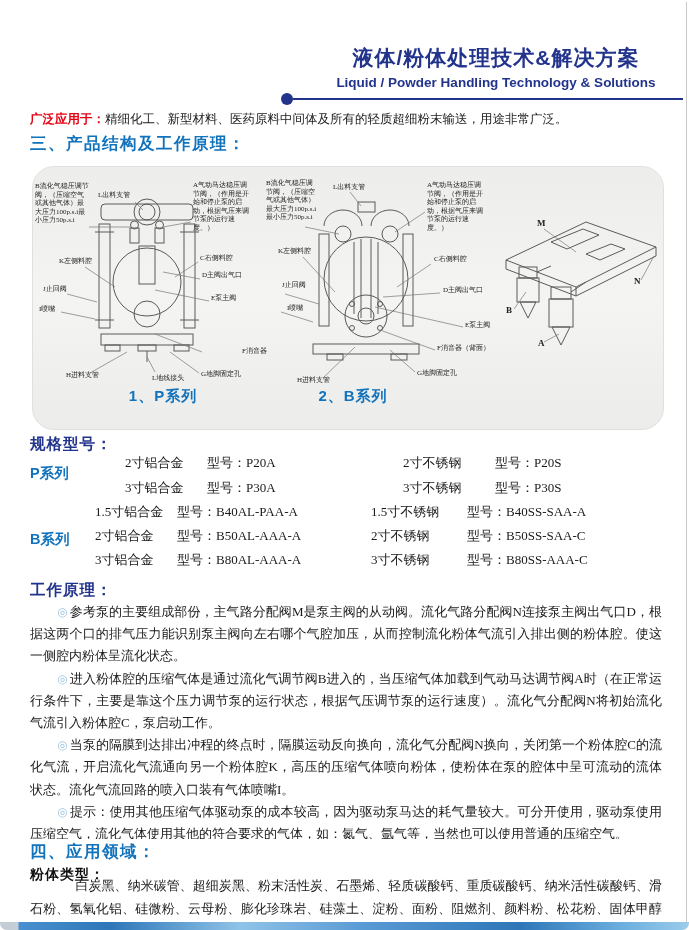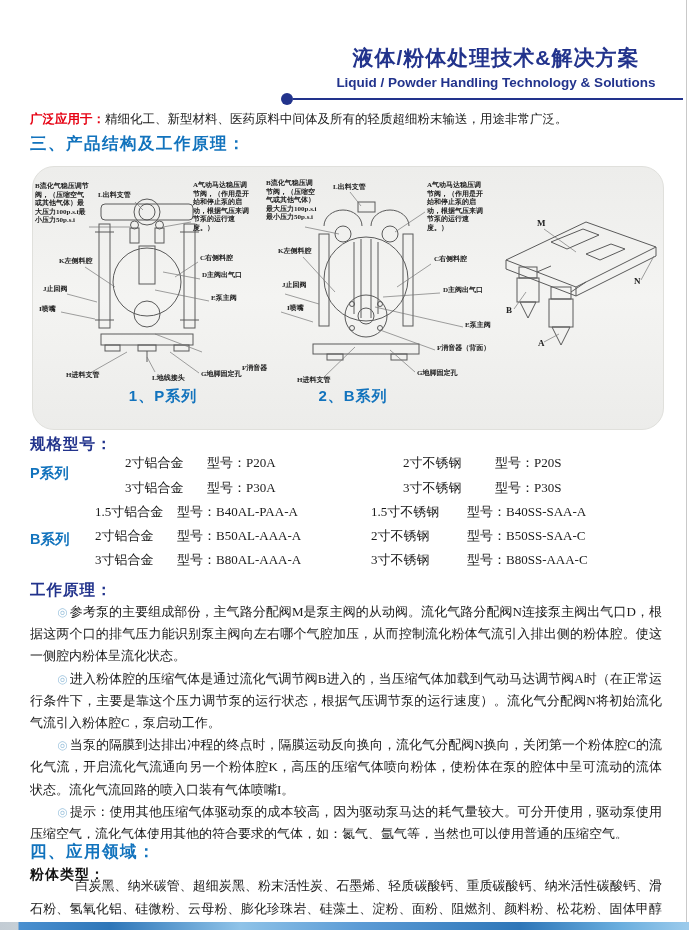--- a/index.html
+++ b/index.html
@@ -1,17 +1,17 @@
 <!DOCTYPE html>
 <html><head>
 <meta charset="utf-8">
 <style>
   html,body{margin:0;padding:0;background:#ffffff;}
   #page{position:relative;width:689px;height:930px;background:#ffffff;overflow:hidden;
-        font-family:"Liberation Serif", serif;color:#1a1a1a;}
+        font-family:"Liberation Serif", serif;color:#1a1a1a;border-radius:7px;}
   .abs{position:absolute;}
   .navy{color:#22338c;}
   .blue{color:#1273bd;}
   .sans{font-family:"Liberation Sans", sans-serif;}
 
   
   .title{font-size:21px;font-weight:bold;letter-spacing:1px;text-align:center;}
   .subtitle{font-size:13.5px;font-weight:bold;text-align:center;margin-top:3px;}
   .hline{background:#22338c;height:2px;}
   .hdot{width:12px;height:12px;border-radius:50%;background:#22338c;}
@@ -19,21 +19,21 @@
   .intro{font-size:12.5px;white-space:nowrap;}
   .intro .red{color:#e60012;font-weight:bold;font-family:"Liberation Sans",sans-serif;}
   .h-big{font-size:16.5px;font-weight:bold;letter-spacing:1.5px;font-family:"Liberation Sans",sans-serif;}
   .h-mid{font-size:15.5px;font-weight:bold;letter-spacing:1px;font-family:"Liberation Sans",sans-serif;}
 
   
   .panel{left:32px;top:166px;width:630px;height:262px;border-radius:22px;
          background:linear-gradient(180deg,#ededeb 0%,#f4f4f2 50%,#ececea 100%);
          border:1px solid #e0e0dc;}
   .fig{position:absolute;top:5px;height:225px;}
-  .flabel{position:absolute;font-size:7px;line-height:8.5px;font-weight:bold;color:#222;
+  .flabel{position:absolute;font-size:7px;line-height:8.5px;font-weight:normal;color:#222;
           font-family:"Liberation Serif",serif;}
   .nowrap{white-space:nowrap;}
   .fig svg.draw, .fig svg.leaders{position:absolute;}
   .fig svg *{stroke:#5a5a5a;fill:none;stroke-width:1;}
   .fig svg.leaders *{stroke:#777;stroke-width:0.7;}
   .caption{position:absolute;top:220px;text-align:center;font-size:15px;font-weight:bold;
            font-family:"Liberation Sans",sans-serif;color:#1273bd;letter-spacing:1px;}
   .letter{position:absolute;font-size:9px;font-weight:bold;color:#222;font-family:"Liberation Serif",serif;}
 
   
@@ -119,21 +119,21 @@
       </svg>
       <div class="flabel" style="left:0;top:10px;width:54px;">B流化气稳压调节阀，（压缩空气或其他气体）最大压力100p.s.i最小压力50p.s.i</div>
       <div class="flabel nowrap" style="left:63px;top:19px;">L出料支管</div>
       <div class="flabel" style="left:158px;top:9px;width:58px;">A气动马达稳压调节阀，（作用是开始和停止泵的启动，根据气压来调节泵的运行速度。）</div>
       <div class="flabel nowrap" style="left:24px;top:85px;">K左侧料腔</div>
       <div class="flabel nowrap" style="left:165px;top:82px;">C右侧料腔</div>
       <div class="flabel nowrap" style="left:8px;top:113px;">J止回阀</div>
       <div class="flabel nowrap" style="left:167px;top:99px;">D主阀出气口</div>
       <div class="flabel nowrap" style="left:4px;top:133px;">I喷嘴</div>
       <div class="flabel nowrap" style="left:176px;top:122px;">E泵主阀</div>
-      <div class="flabel nowrap" style="left:169px;top:192px;padding-left:38px;">F消音器</div>
+      <div class="flabel nowrap" style="left:169px;top:175px;padding-left:38px;">F消音器</div>
       <div class="flabel nowrap" style="left:31px;top:199px;">H进料支管</div>
       <div class="flabel nowrap" style="left:109px;top:202px;margin-left:8px;">L地线接头</div>
       <div class="flabel nowrap" style="left:166px;top:198px;">G地脚固定孔</div>
     </div>
 
     <div class="fig" style="left:222px;width:218px;">
       <svg class="draw" style="left:44px;top:22px;" width="135" height="190" viewBox="0 0 135 190">
         <path d="M25,32 a19,16 0 0 1 38,0"></path>
           <path d="M72,32 a19,16 0 0 1 38,0"></path>
         <rect x="59" y="8" width="17" height="10"></rect>

